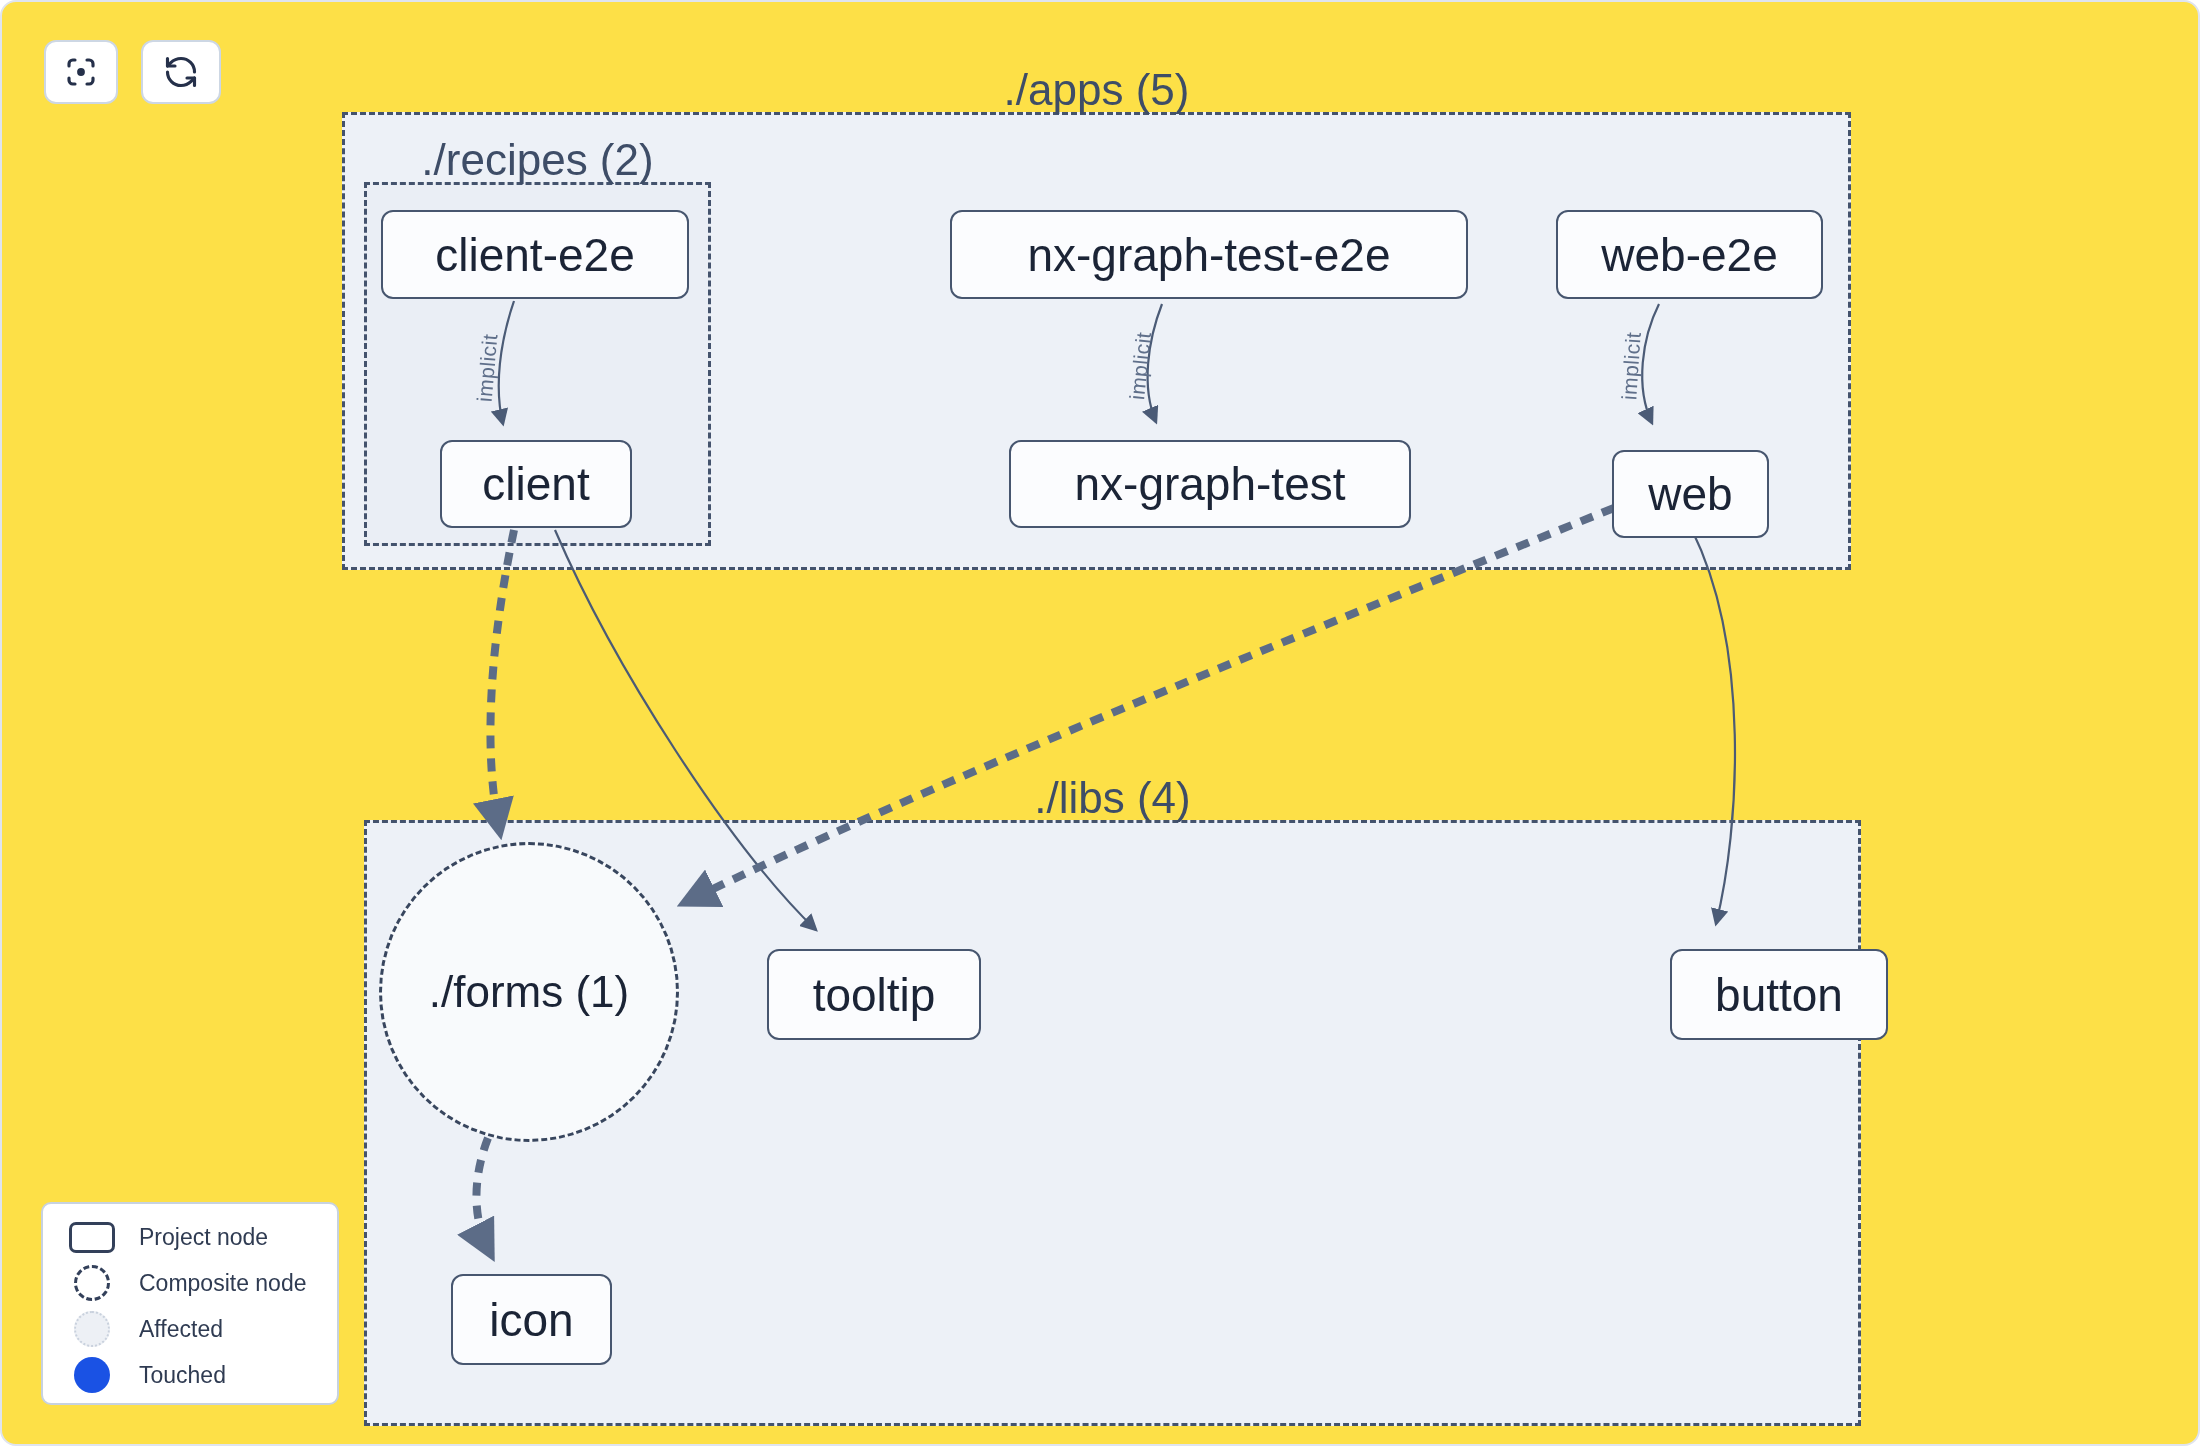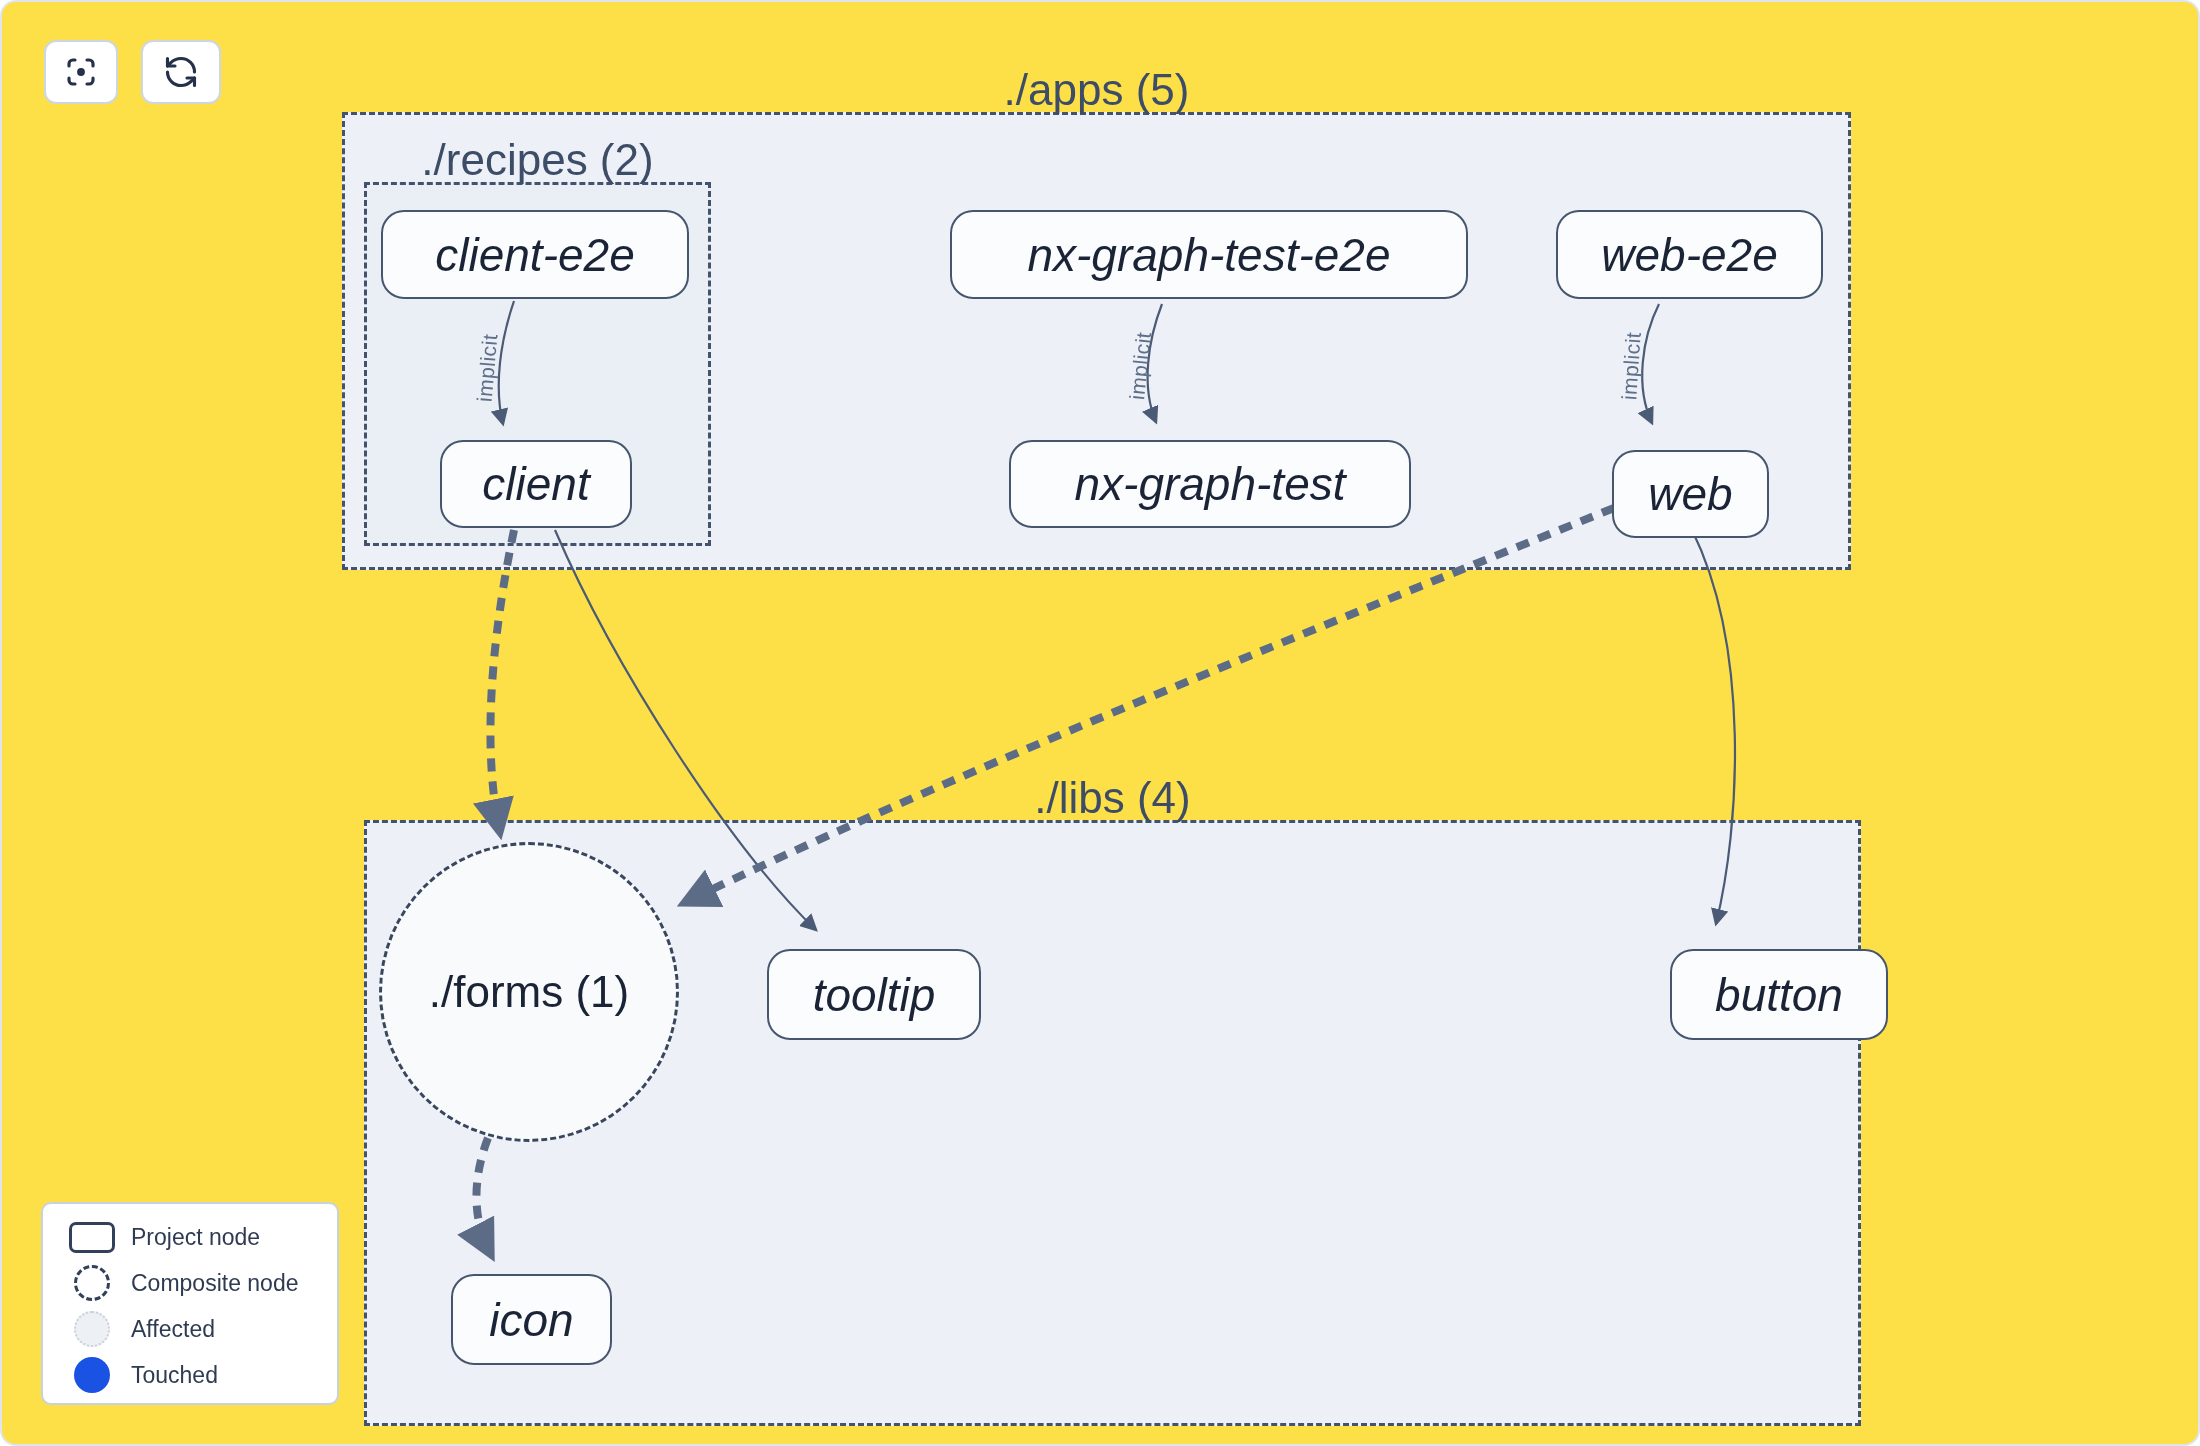--- a/index.html
+++ b/index.html
@@ -40,28 +40,27 @@
     font-size: 44px;
     color: #3e4d67;
     white-space: nowrap;
     pointer-events: none;
   }
   
   .node {
     position: absolute;
     background: #fbfcfe;
     border: 2px solid #47566f;
-    border-radius: 23px;
+    border-radius: 12px;
     display: flex; align-items: center; justify-content: center;
     font-size: 46px;
     color: #1b2436;
     white-space: nowrap;
     cursor: pointer;
     z-index: 5;
-    font-style: italic;
   }
   .composite-circle {
     position: absolute;
     width: 300px; height: 300px;
     border-radius: 50%;
     background: #f8fafc;
     border: 3px dashed #38465e;
     display: flex; align-items: center; justify-content: center;
     font-size: 44px;
     color: #1b2436;
@@ -92,21 +91,21 @@
     width: 298px; height: 203px;
     background: #ffffff;
     border: 2px solid #c7d2e0;
     border-radius: 10px;
     z-index: 6;
     padding: 10px 0 0 26px;
   }
   .legend-row {
     display: flex; align-items: center;
     height: 46px;
-    gap: 16px;
+    gap: 24px;
   }
   .legend-row .sym { flex: 0 0 46px; display: flex; align-items: center; justify-content: center; }
   .legend-label { font-size: 23px; color: #2f3b52; white-space: nowrap; }
   .sym-project   { width: 46px; height: 31px; border: 3px solid #33405a; border-radius: 7px; background: #fff; }
   .sym-composite { width: 36px; height: 36px; border: 3px dashed #33405a; border-radius: 50%; background: #fff; }
   .sym-affected  { width: 36px; height: 36px; border: 2px dotted #c9d1dd; border-radius: 50%; background: #edf0f5; }
   .sym-touched   { width: 36px; height: 36px; border-radius: 50%; background: #1a52e4; }
 </style>
 </head>
 <body>

